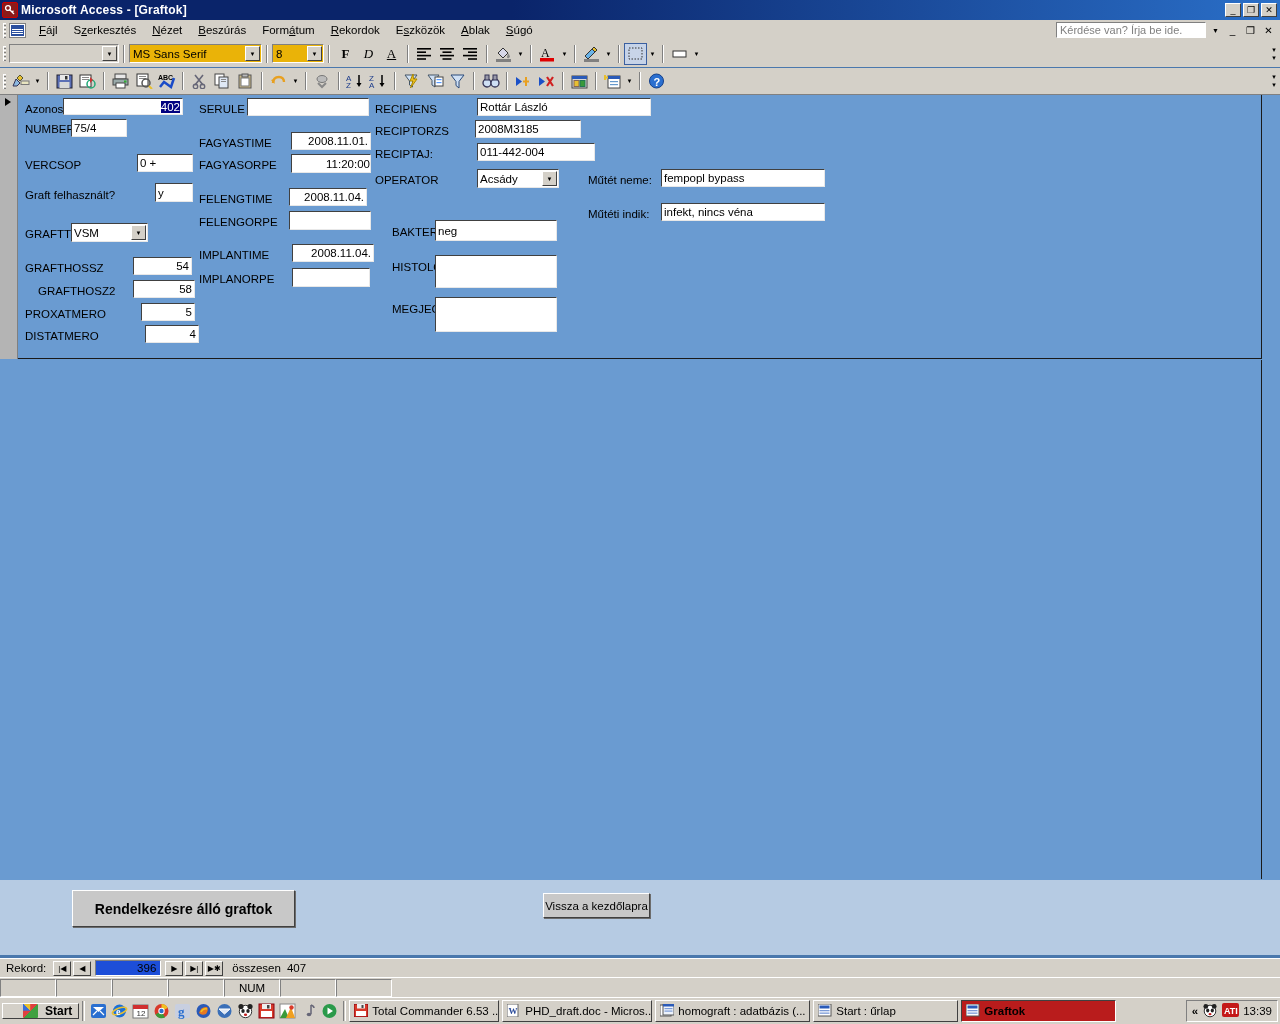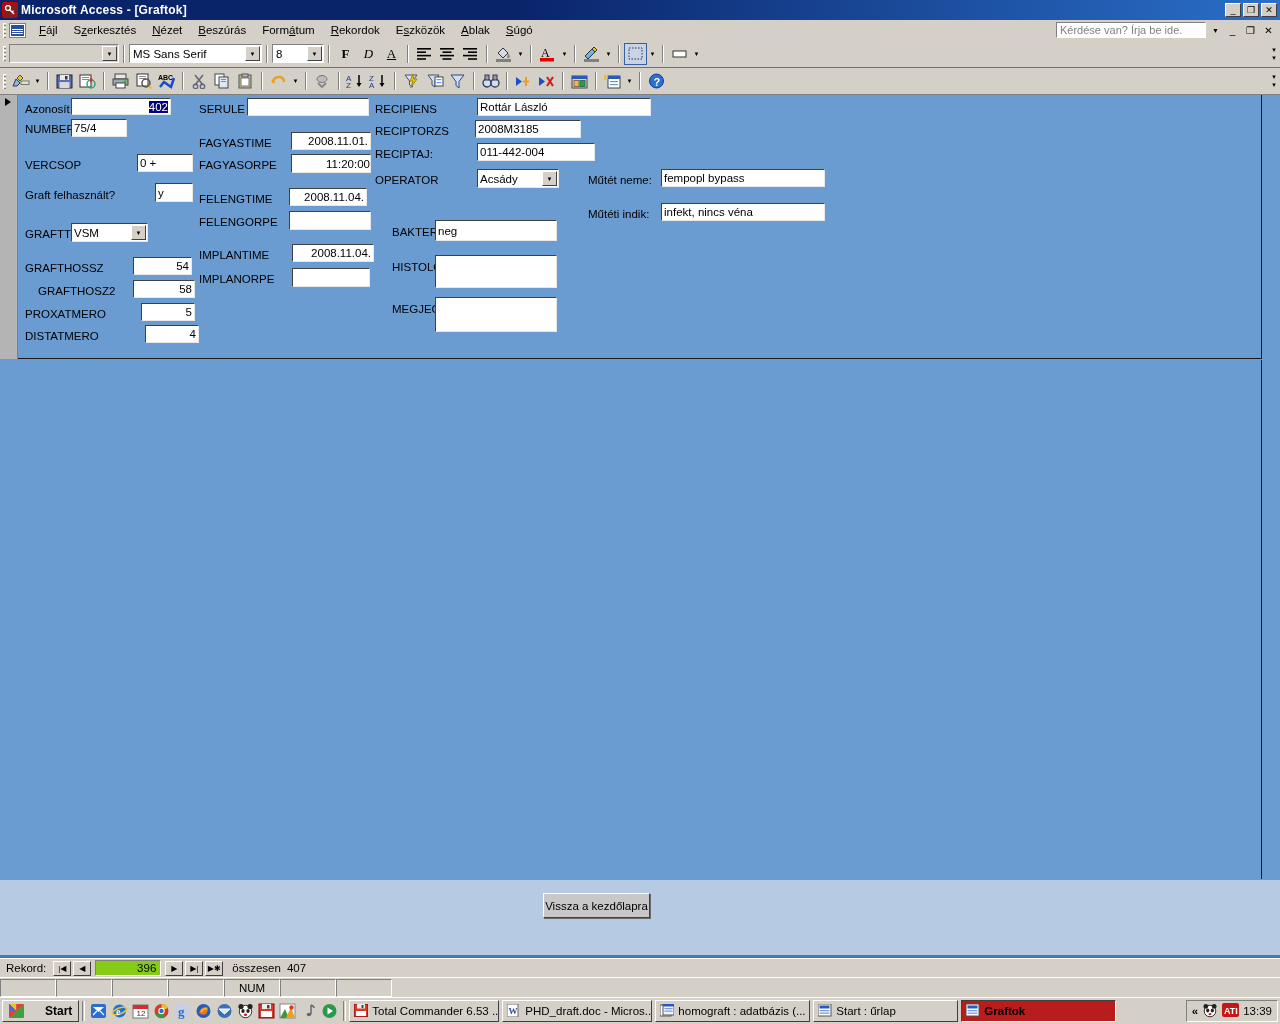--- a/index.html
+++ b/index.html
@@ -97,21 +97,21 @@
   .tbsep { width: 1px; height: 18px; margin: 0 4px;
            border-left: 1px solid #808080; border-right: 1px solid #fff; }
   .tbtn {
     width: 23px; height: 22px; display: flex; align-items: center; justify-content: center;
     position: relative; cursor: default;
   }
   .tbtn.pressed { border: 1px solid #3a5fa0; background: #c6d3e8; }
   .dropdn { width: 11px; height: 22px; display:flex; align-items:center; justify-content:center;
             font-size: 6px; cursor: default; }
   .combo {
-    height: 19px; background: #ffffff;
+    height: 19px; background: #eab308;
     border: 1px solid; border-color: #808080 #fff #fff #808080;
     display: flex; align-items: center; padding-left: 3px;
     font-size: 11.5px; color: #000; position: relative;
   }
   .combo.disabled { background: #d4d0c8; }
   .combo .cbtn {
     position: absolute; right: 1px; top: 1px; width: 15px; height: 15px;
     background: #d4d0c8; border: 1px solid; border-color: #fff #404040 #404040 #fff;
     display: flex; align-items: center; justify-content: center; font-size: 6px;
   }
@@ -193,21 +193,21 @@
     font-size: 11.5px; color: #000; padding-left: 6px;
     border-top: 1px solid #fff;
   }
   .navbtn {
     width: 18px; height: 15px; background: #d4d0c8;
     border: 1px solid; border-color: #fff #404040 #404040 #fff;
     display: flex; align-items: center; justify-content: center;
     font-size: 8px; margin: 0 1px; cursor: default; color:#000;
   }
   #recnum {
-    width: 66px; height: 16px; background: #84cc16;
+    width: 66px; height: 16px; background: #1d4ed8;
     border: 1px solid; border-color: #808080 #fff #fff #808080;
     display: flex; align-items: center; justify-content: flex-end;
     padding-right: 4px; margin: 0 3px; font-size: 11.5px;
   }
 
   
   #statusbar {
     position: absolute; left: 0; top: 977px; width: 1280px; height: 20px;
     background: #d4d0c8; display: flex; align-items: center;
     border-top: 1px solid #fff;
@@ -224,22 +224,22 @@
     font-size: 11.5px; color: #000;
   }
 
   
   #taskbar {
     position: absolute; left: 0; top: 997px; width: 1280px; height: 27px;
     background: #d4d0c8; border-top: 1px solid #fff;
     display: flex; align-items: center; padding: 0 2px;
   }
   #startbtn {
-    height: 22px; display: flex; align-items: center; gap: 21px;
-    padding: 0 6px 0 6px; background: #d4d0c8;
+    height: 16px; display: flex; align-items: center; gap: 7px;
+    padding: 0 6px 0 20px; background: #d4d0c8;
     border: 1px solid; border-color: #fff #404040 #404040 #fff;
     font-weight: bold; font-size: 12px; color: #000; cursor: default;
   }
   .flagicon {
     width: 15px; height: 14px;
     background:
       linear-gradient(135deg,#e04040 0 50%, #40a040 50% 100%);
     position: relative; border-radius: 1px;
   }
   .flagicon::after {
@@ -588,21 +588,21 @@
 </div>
 
 <div id="formarea">
 
   <div id="detail">
     <div id="recsel">
       <div class="arrow"></div>
     </div>
 
     <div class="lbl" style="left:25px; top:7px;">Azonosít</div>
-    <div class="fld right" style="left:71px; top:3px; width:100px; height:17px;">
+    <div class="fld right" style="left:63px; top:3px; width:120px; height:17px;">
         <span class="sel">402</span>
       </div>
 
     <div class="lbl" style="left:25px; top:27px;">NUMBER</div>
     <div class="fld" style="left:71px; top:24px; width:56px; height:18px;">
         <span>75/4</span>
       </div>
 
     <div class="lbl" style="left:25px; top:63px;">VERCSOP</div>
     <div class="fld" style="left:137px; top:59px; width:56px; height:18px;">
@@ -719,20 +719,21 @@
     <div class="lbl" style="left:588px; top:112px;">Műtéti indik:</div>
     <div class="fld" style="left:661px; top:108px; width:164px; height:18px;">
         <span>infekt, nincs véna</span>
       </div>
   </div>
 
   <div id="lower-blank"></div>
   <div class="rightgutter"></div>
 
   <div id="footer-band">
+    <div class="fbtn" style="left:72px; top:10px; width:223px; height:37px; font-size:14px;">Rendelkezésre álló graftok</div>
 
 
     <div class="fbtn" style="left:543px; top:13px; width:107px; height:25px; font-size:11.5px; font-weight:normal;">Vissza a kezdőlapra</div>
   </div>
 </div>
 
 <div id="navbar">
   <span>Rekord:</span>
   <div style="width:6px;"></div>
   <div class="navbtn">|◀</div>

